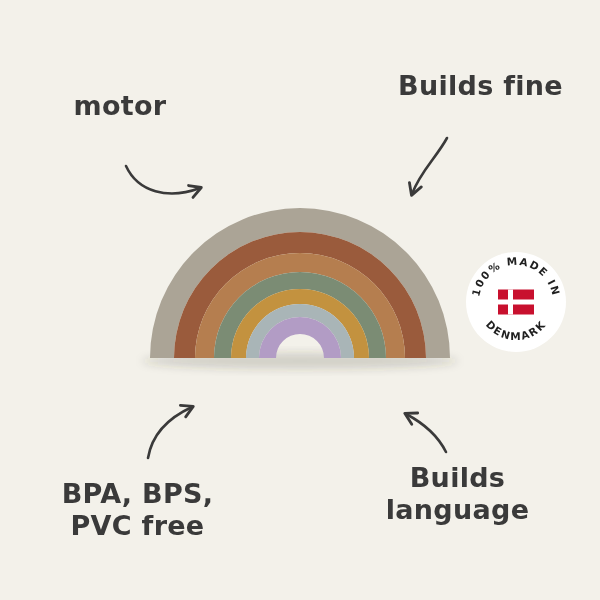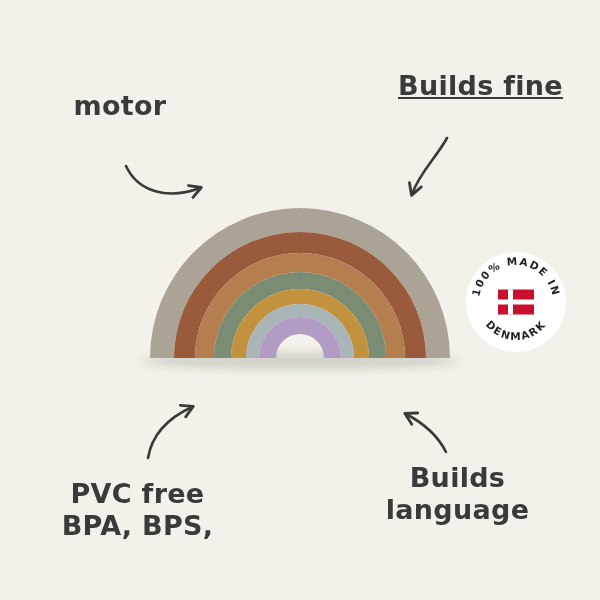--- a/index.html
+++ b/index.html
@@ -15,21 +15,21 @@
     position:absolute;
     color:#3a3a3a;
     font-size:27px;
     font-weight:600;
     line-height:1.2;
     text-align:center;
     letter-spacing:0.3px;
   }
   .note span{display:block;}
   .note-tl{left:20px;top:90px;width:200px;}
-  .note-tr{left:378px;top:70px;width:205px;text-decoration:underline;}
+  .note-tr{left:378px;top:70px;width:205px;}
   .note-bl{left:35px;top:478px;width:205px;}
   .note-br{left:340px;top:462px;width:235px;}
   .badge-text{
     font-size:10.5px;
     font-weight:bold;
     letter-spacing:1.6px;
     fill:#1f1f1f;
   }
 </style>
 </head>
@@ -86,21 +86,21 @@
 
   <div class="note note-tl">
     <span>motor</span>
   </div>
 
   <div class="note note-tr">
     <span>Builds fine</span>
   </div>
 
   <div class="note note-bl">
+    <span>BPA, BPS,</span>
     <span>PVC free</span>
-    <span>BPA, BPS,</span>
   </div>
 
   <div class="note note-br">
     <span>Builds language</span>
   </div>
 
 </div>
 
 </body></html>

